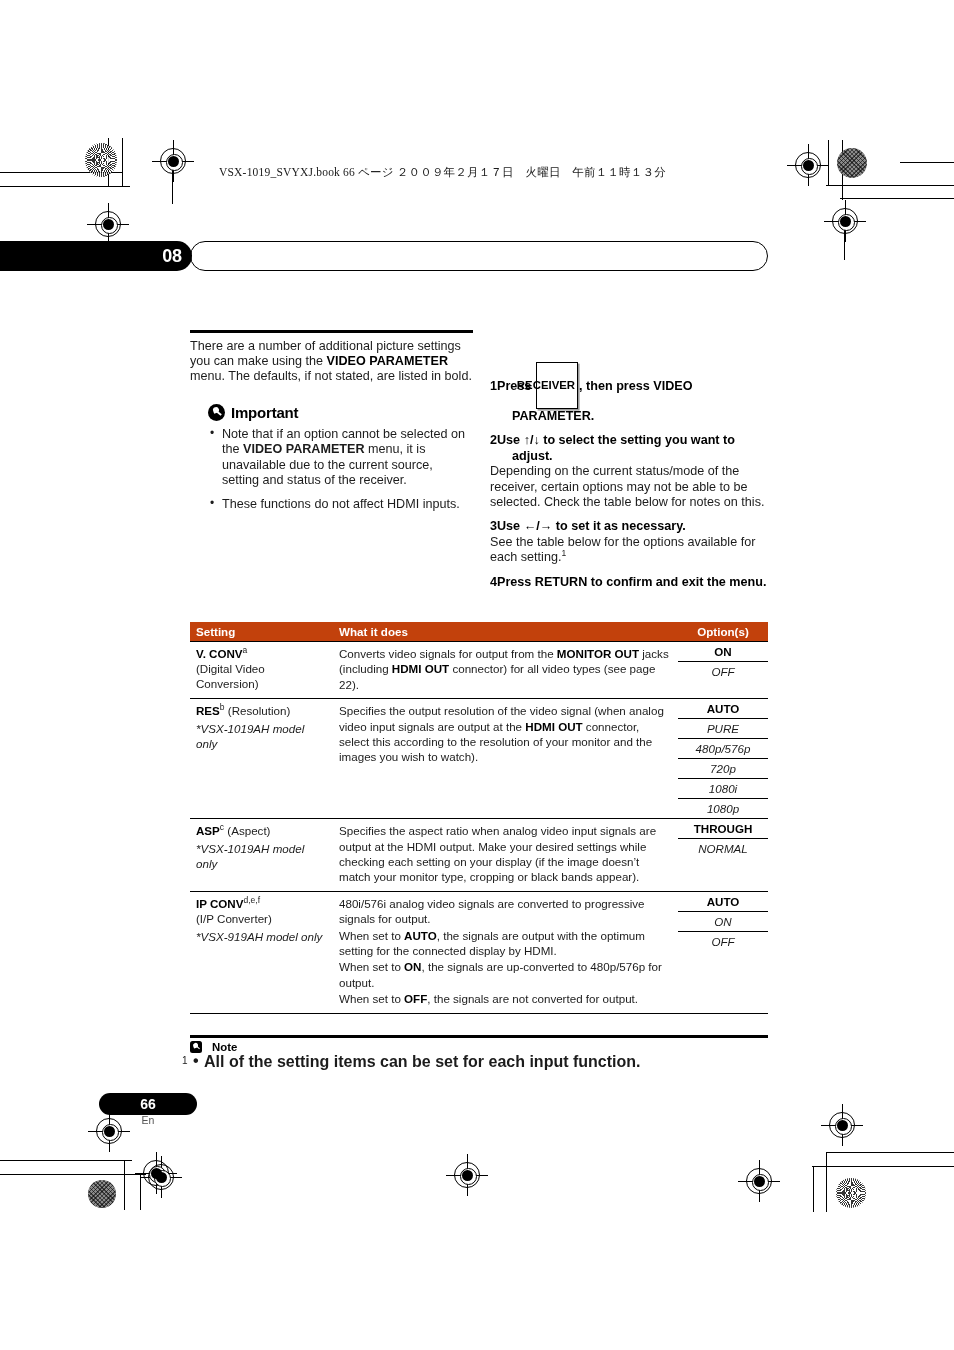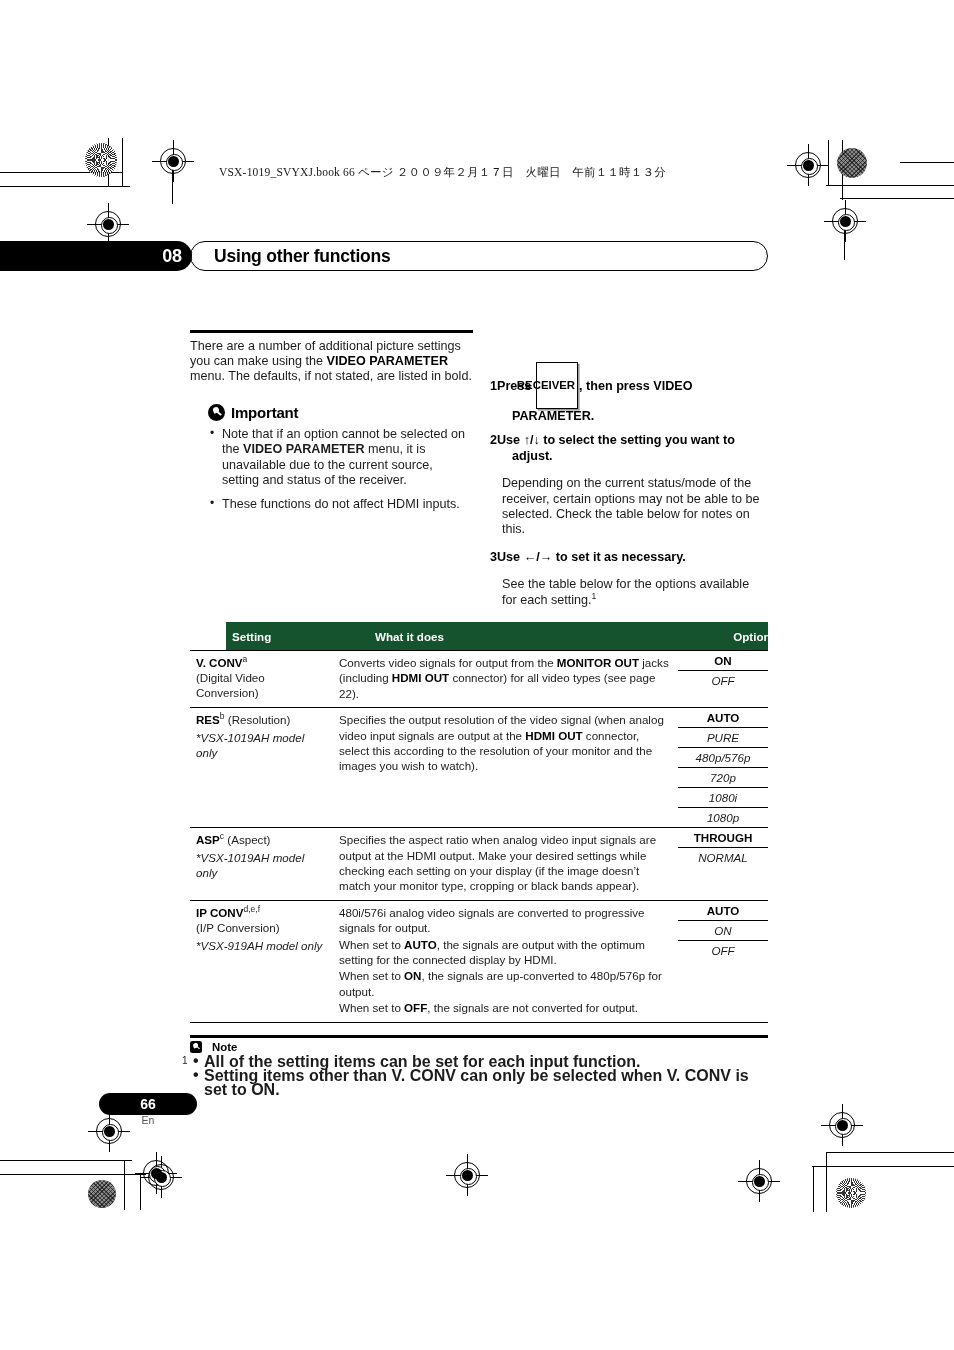--- a/index.html
+++ b/index.html
@@ -205,21 +205,21 @@
     font-size: 12.6px;
     font-weight: bold;
     line-height: 15.4px;
     text-indent: -22px;
     margin-left: 22px;
   }
   .step-wrap { margin-bottom: 9px; }
   p.step-body {
     font-size: 12.6px;
     line-height: 15.4px;
-    margin: 12px;
+    margin: 0;
     color: #1c1c1c;
   }
   .keycap {
     display: inline-block;
     border: 1.3px solid #000;
     padding: 16px 2px;
     font-size: 11.4px;
     font-weight: bold;
     line-height: 13px;
     box-shadow: 1.6px 1.6px 0 0 #9a9a9a;
@@ -230,27 +230,26 @@
 
   
   #table {
     position: absolute;
     left: 190px; top: 622px;
     width: 578px;
     border-top: 0;
   }
   .t-head {
     display: flex;
-    background: #14532d;
+    background: #c2410c;
     color: #fff;
-    height: 28px;
+    height: 19px;
     align-items: center;
     font-size: 11.6px;
     font-weight: bold;
-    margin-left: 36px;
   }
   .c-setting { width: 143px; flex: none; box-sizing: border-box; padding-left: 6px; }
   .c-what    { width: 345px; flex: none; box-sizing: border-box; padding-left: 6px; }
   .c-opt     { width: 90px;  flex: none; box-sizing: border-box; text-align: center; }
 
   .t-row {
     display: flex;
     border-top: 1.6px solid #000;
     position: relative;
   }
@@ -468,21 +467,20 @@
         <u></u>
         <i></i>
       </div>
   </div>
 
   <div id="meta">VSX-1019_SVYXJ.book   66 ページ   ２００９年２月１７日　火曜日　午前１１時１３分</div>
 
   <div id="chapter-num-pill" style="position:absolute;left:-40px;top:241px;width:232px;height:30px;background:#000;border-radius:15px;"></div>
   <div id="chapter-num">08</div>
   <div id="chapter-title-box"></div>
-  <div id="chapter-title">Using other functions</div>
 
   <div class="col" id="col-left">
     <div class="rule-above"></div>
     <p class="body"><span>There are a number of additional picture settings you can make using the </span><b>VIDEO PARAMETER</b><span> menu. The defaults, if not stated, are listed in bold.</span></p>
 
     <div class="important-head">
       <span class="pin-badge"></span>
       <span class="important-label">Important</span>
     </div>
 
@@ -563,21 +561,21 @@
       </div>
       <div class="cell-opt">
         <div class="opt default">THROUGH</div>
         <div class="opt alt nb">NORMAL</div>
       </div>
     </div>
 
     <div class="t-row last">
       <div class="cell-setting">
         <span class="setting-name">IP  CONV</span><sup class="fn">d,e,f</sup>
-        <span class="setting-sub">(I/P Conversion)</span>
+        <span class="setting-sub">(I/P Converter)</span>
         <span class="setting-model">*VSX-919AH model only</span>
       </div>
       <div class="cell-what">
         <p class="p-what">480i/576i analog video signals are converted to progressive signals for output.</p>
         <p class="p-what"><span>When set to </span><b>AUTO</b><span>, the signals are output with the optimum setting for the connected display by HDMI.</span></p>
         <p class="p-what"><span>When set to </span><b>ON</b><span>, the signals are up-converted to 480p/576p for output.</span></p>
         <p class="p-what"><span>When set to </span><b>OFF</b><span>, the signals are not converted for output.</span></p>
       </div>
       <div class="cell-opt">
         <div class="opt default">AUTO</div>
@@ -589,21 +587,20 @@
 
   <div id="note">
     <div class="note-rule"></div>
     <div class="note-head">
       <span class="note-badge"></span>
       <span class="note-label">Note</span>
     </div>
     <ul class="note-list">
       <span class="note-fn-index">1</span>
       <li><span>All of the setting items can be set for each input function.</span></li>
-      <li><span>Setting items other than </span><b>V. CONV</b><span> can only be selected when </span><b>V. CONV</b><span> is set to </span><b>ON</b><span>.</span></li>
     </ul>
   </div>
 
   <div id="page-pill"></div>
   <div id="page-number">66</div>
   <div id="page-lang">En</div>
 
 </div>
 
 </body></html>

